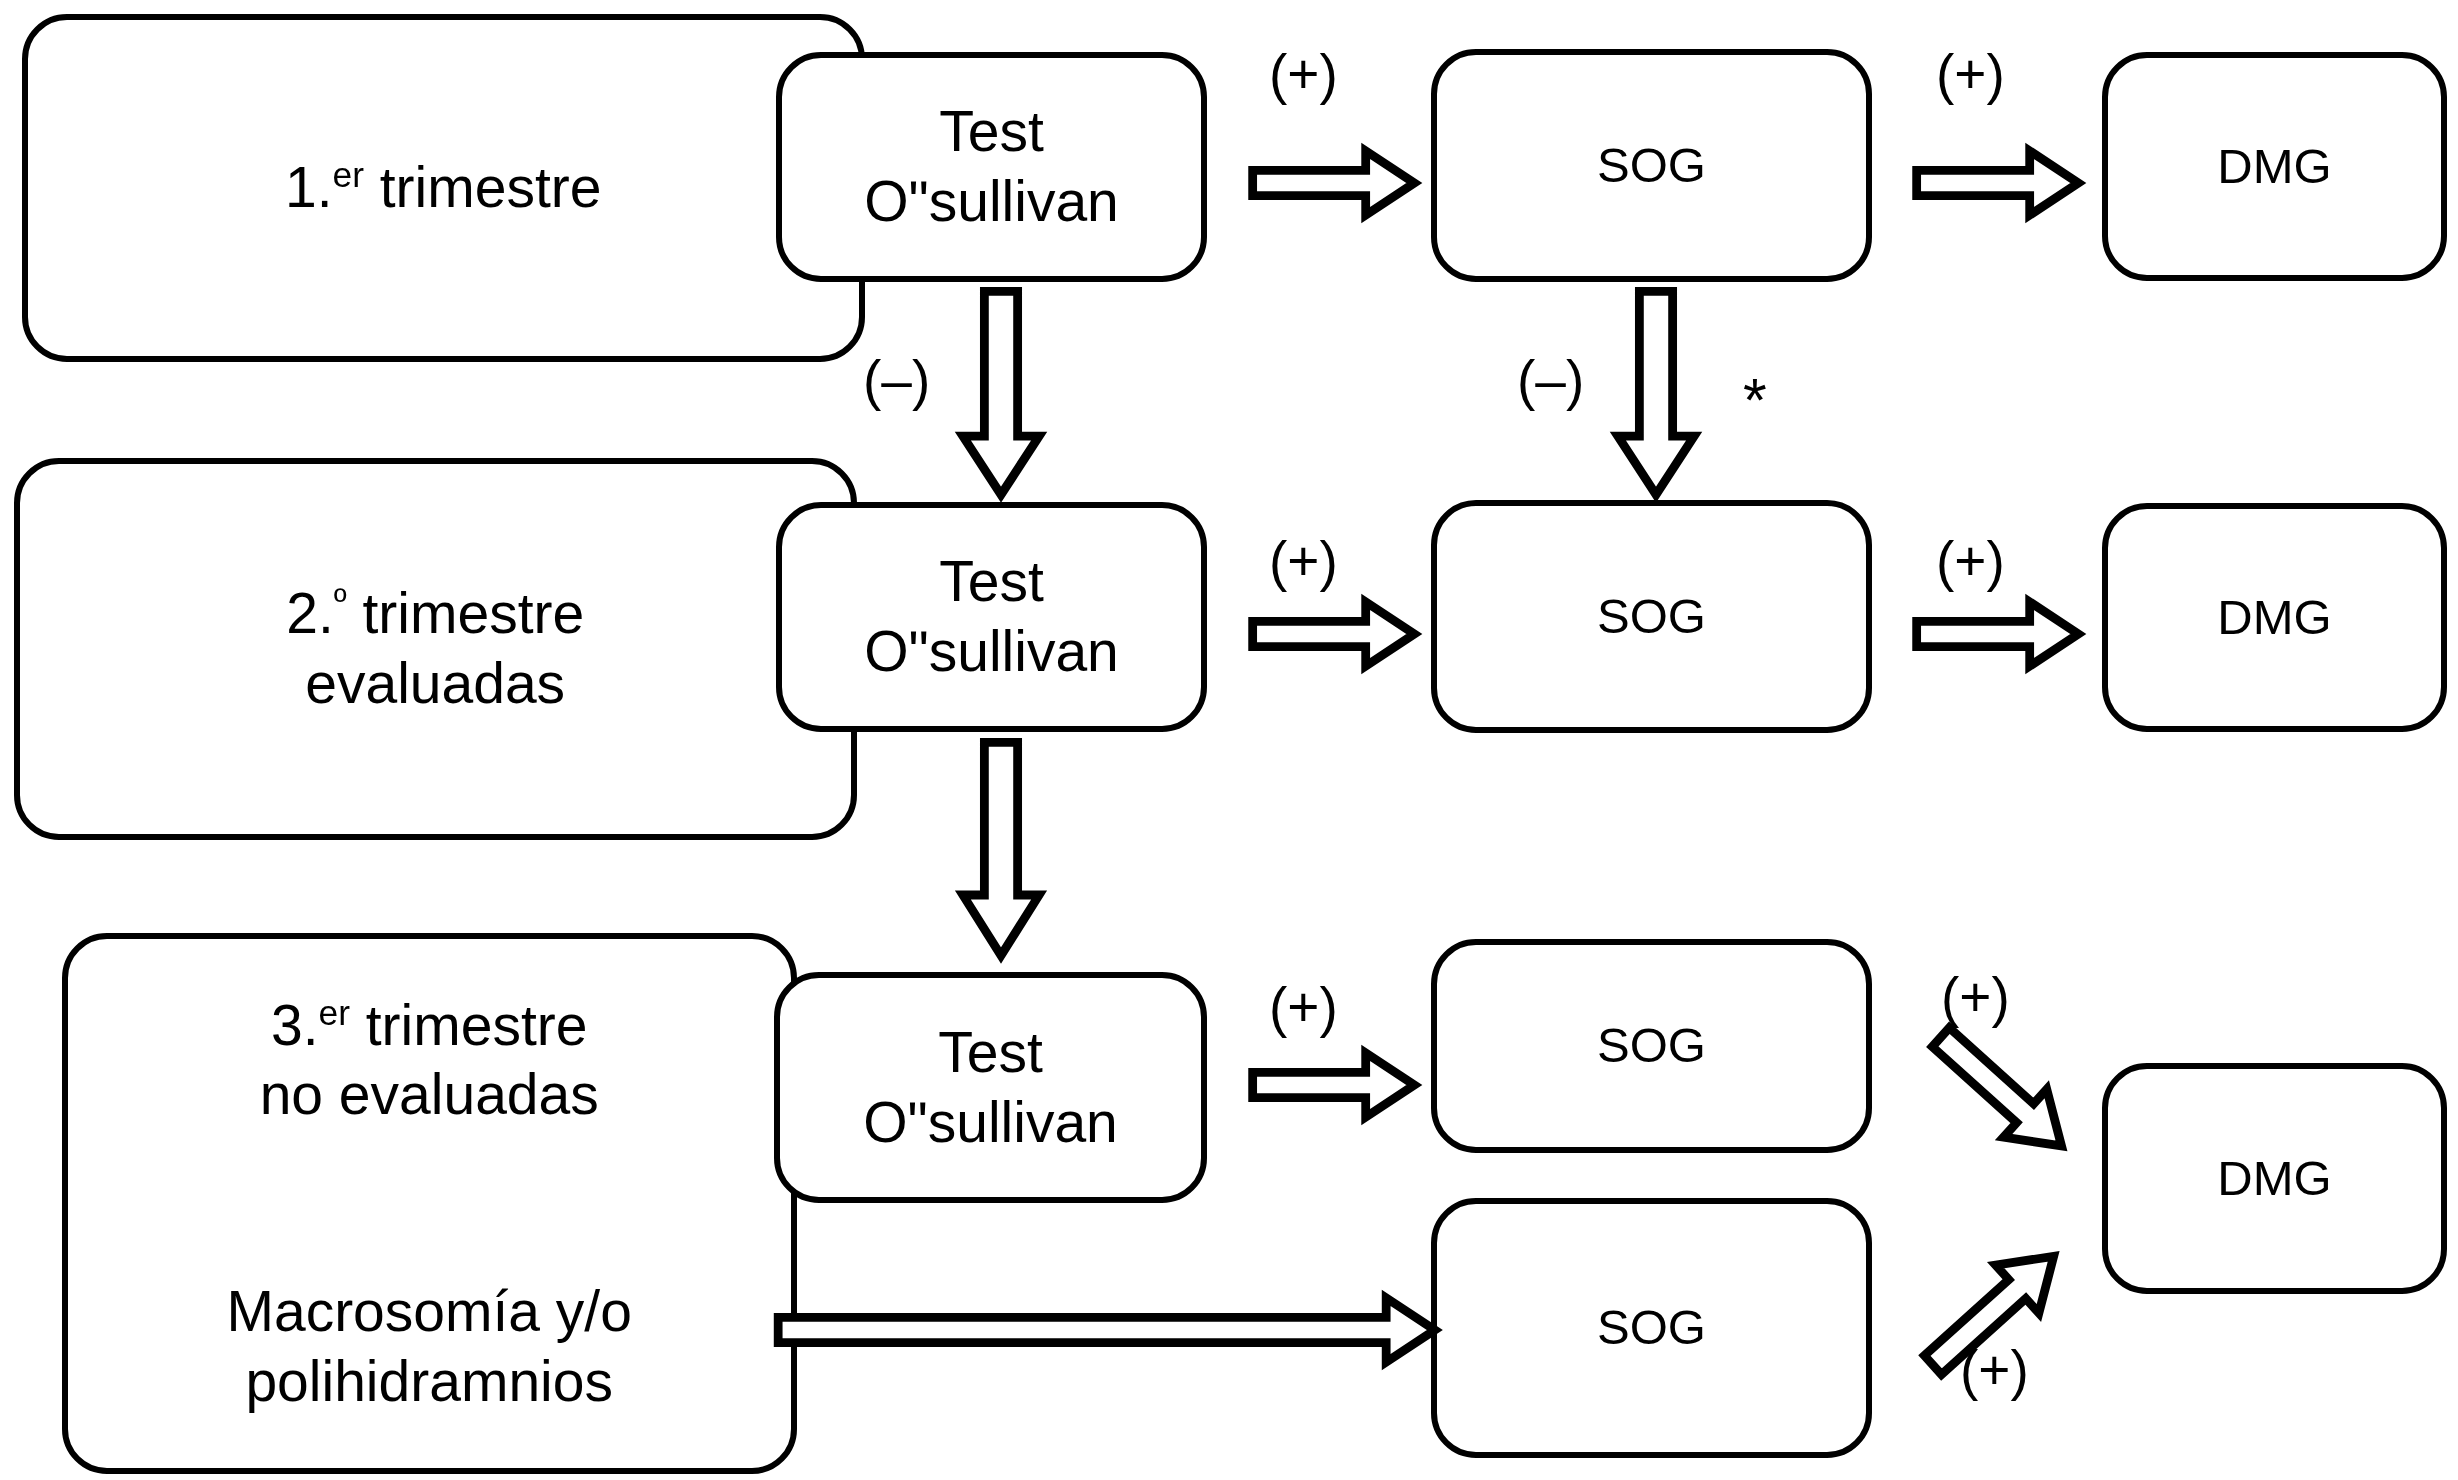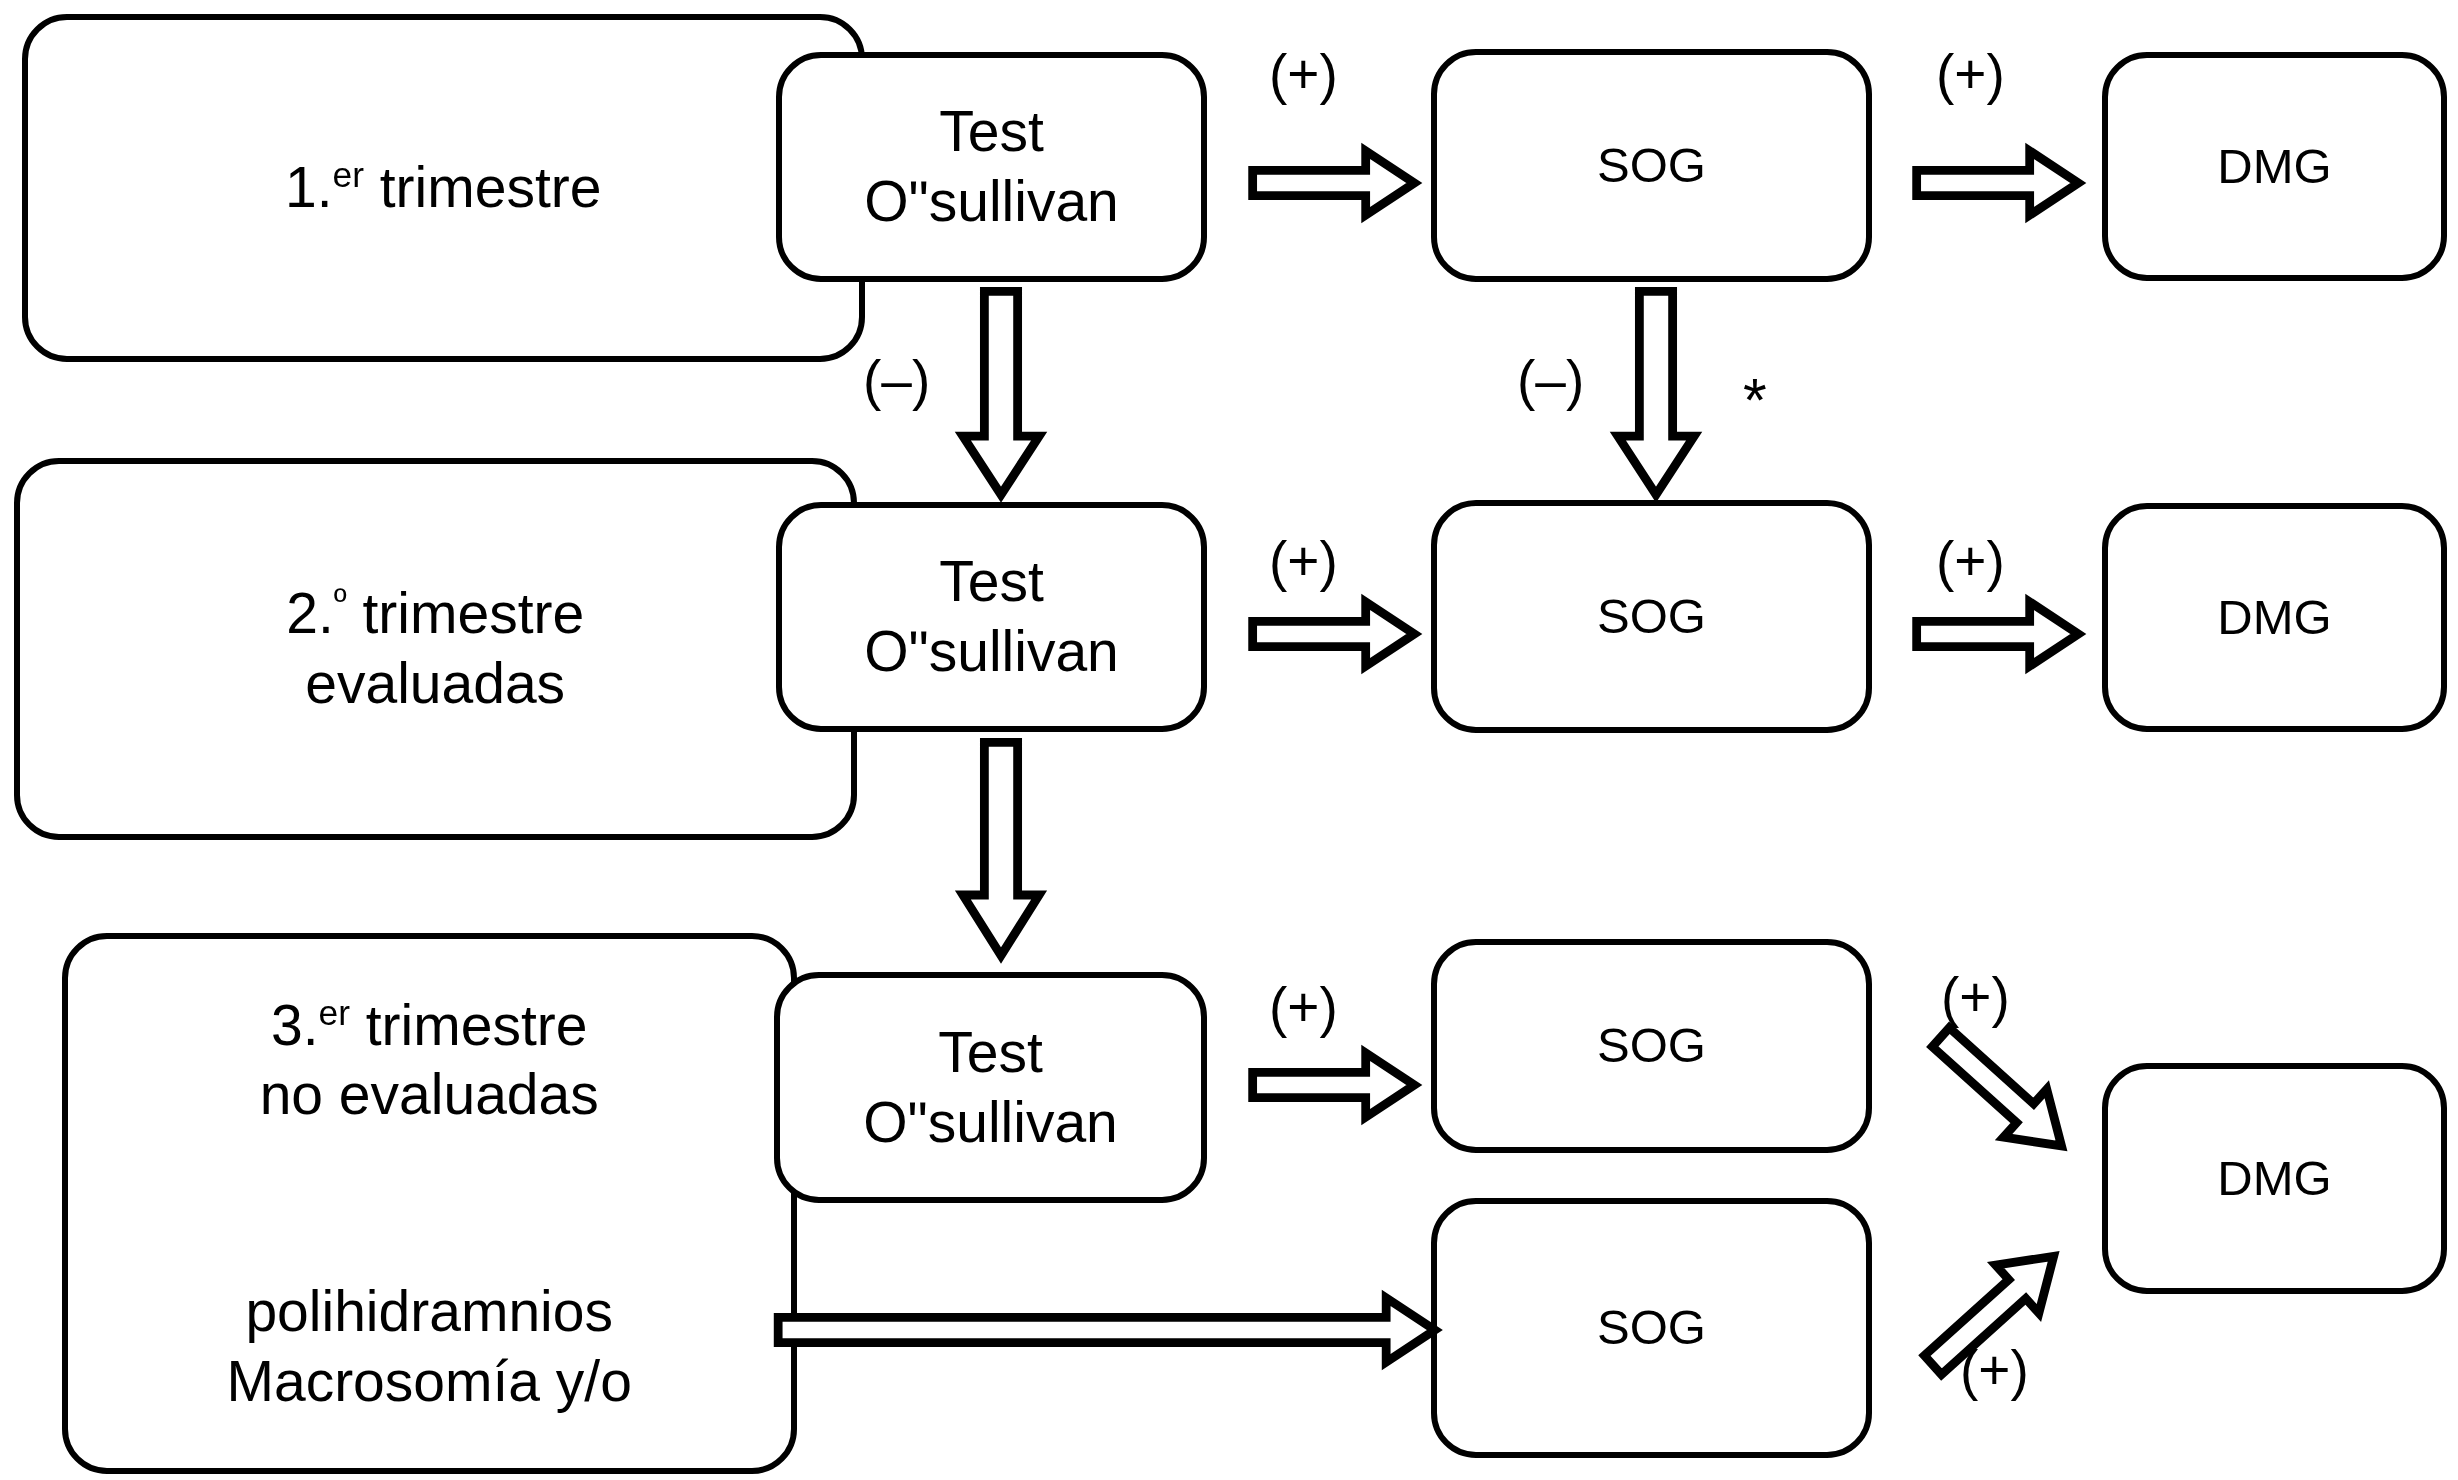--- a/index.html
+++ b/index.html
@@ -123,22 +123,22 @@
   <div class="arrow" style="left:957px;top:740px;">
     <svg width="88" height="221" viewBox="0 0 90 225">
       <path d="M28,2 L62,2 L62,158 L84,158 L45,220 L6,158 L28,158 Z" fill="#fff" stroke="#000" stroke-width="9" stroke-linejoin="miter"></path>
     </svg>
   </div>
 
   <div class="box sz-md" style="left:13.7px;top:933px;width:735px;height:541px;margin-left:48px;">
     <span class="ln"><span>3.</span><sup>er</sup><span> trimestre</span></span>
     <span class="ln">no evaluadas</span>
     <span class="gap"></span>
+    <span class="ln">Macrosomía y/o</span>
     <span class="ln">polihidramnios</span>
-    <span class="ln">Macrosomía y/o</span>
   </div>
 
   <div class="box sz-md" style="left:774px;top:972px;width:433px;height:231px;">
     <span class="ln">Test</span>
     <span class="ln">Oʺsullivan</span>
   </div>
 
   <div class="lbl" style="left:1269px;top:980px;">(+)</div>
   <div class="arrow" style="left:1250px;top:1047px;">
     <svg width="169" height="76" viewBox="0 0 172 78">

